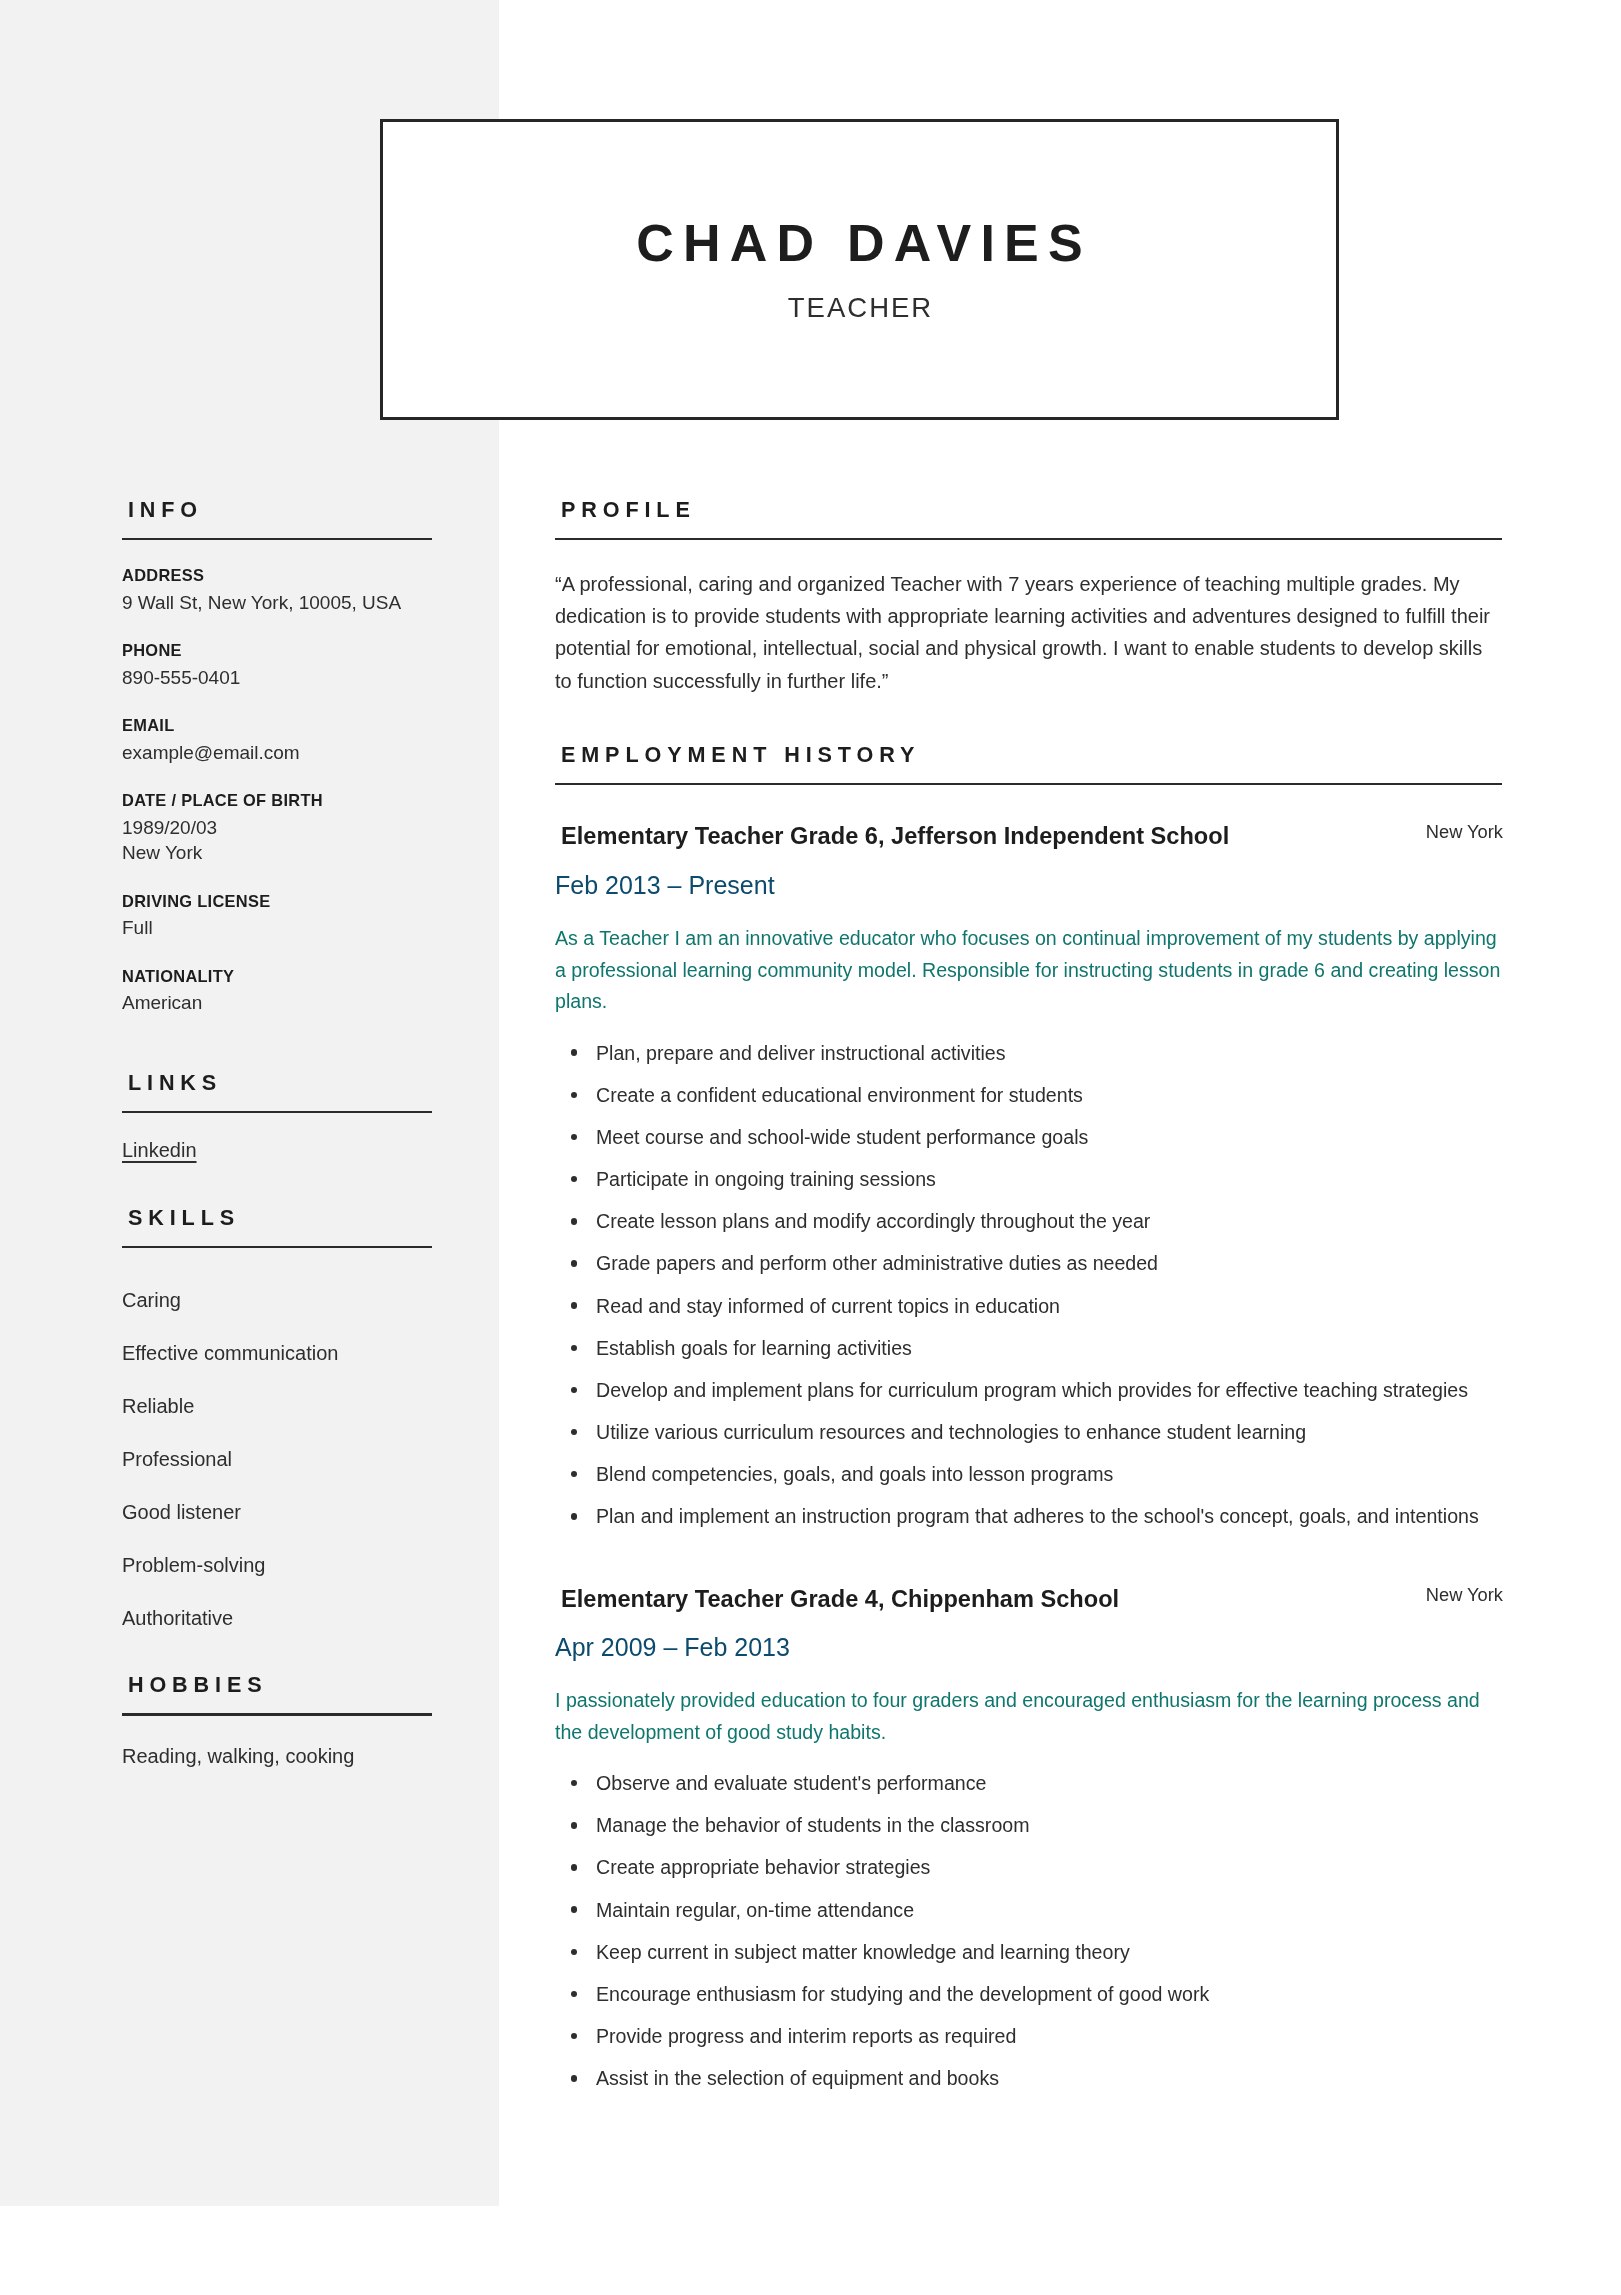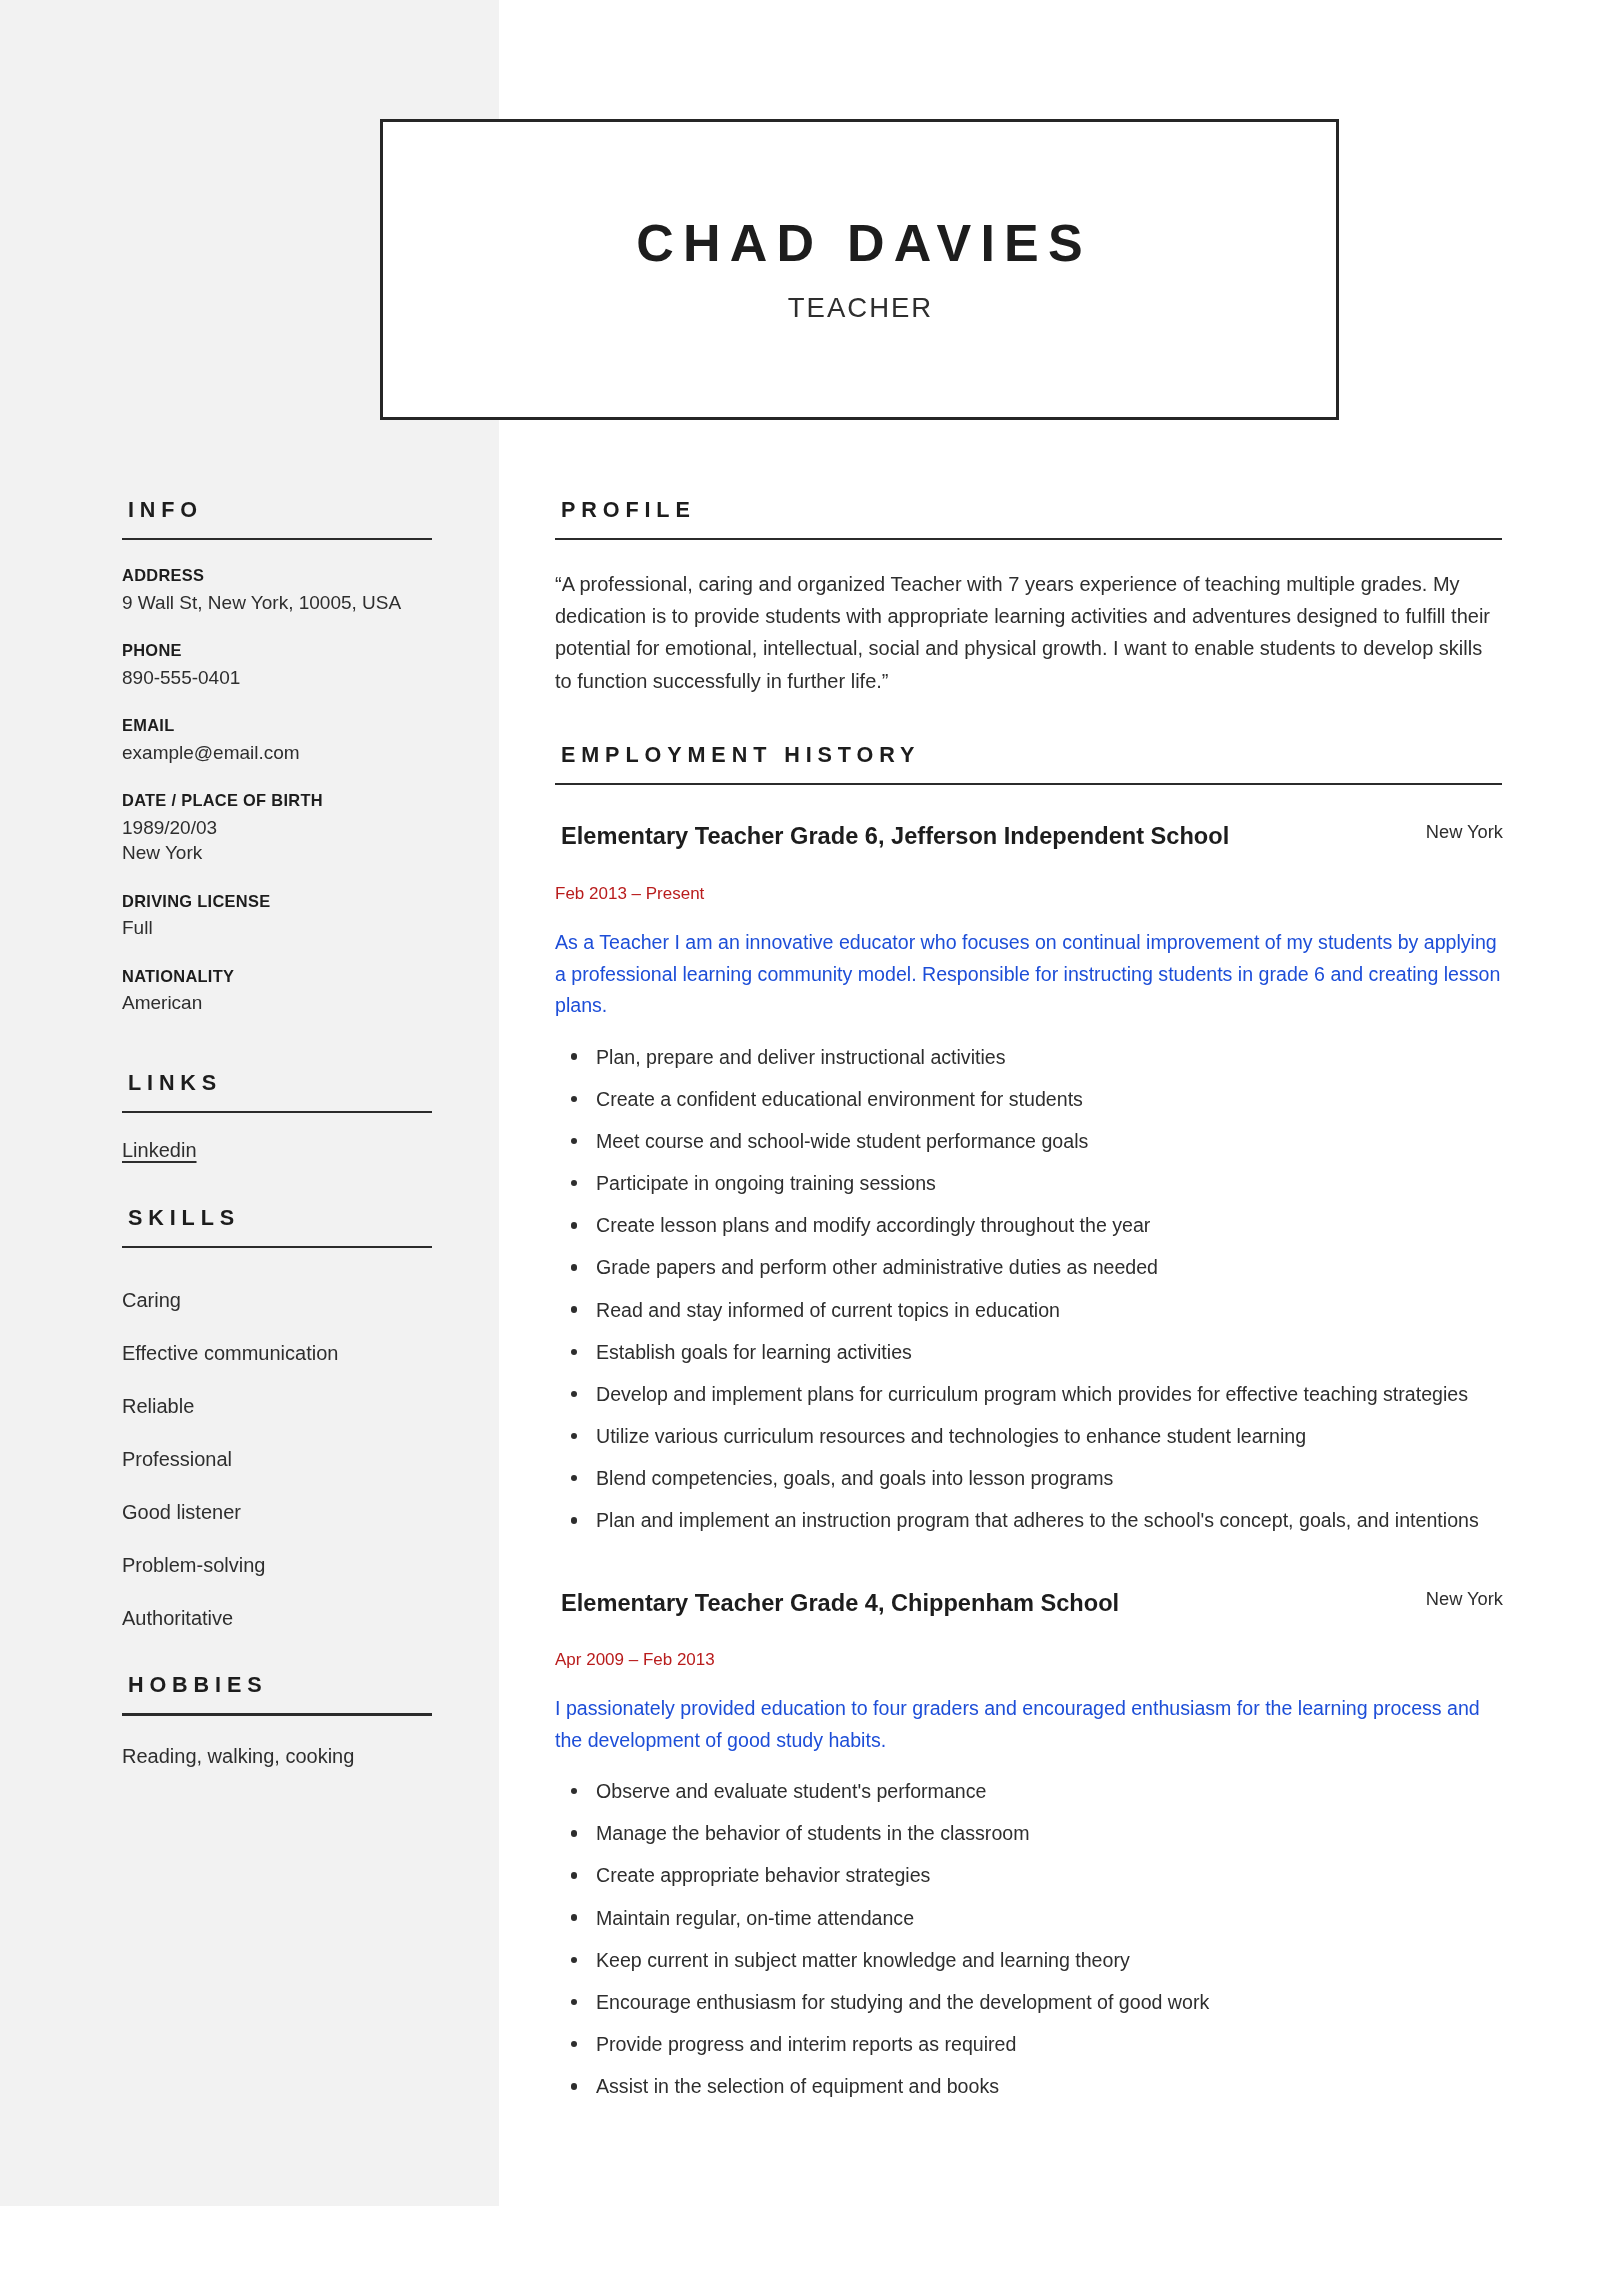--- a/index.html
+++ b/index.html
@@ -169,29 +169,29 @@
   }
   .job-location {
     font-size: 18.3px;
     font-weight: 400;
     color: #2e2e2e;
     line-height: 1.45;
     white-space: nowrap;
     padding-top: 3.9px;
   }
   .job-dates {
-    font-size: 17px;
-    color: #b91c1c;
-    line-height: 1;
-    margin-top: 26px;
+    font-size: 25px;
+    color: #0c4a6e;
+    line-height: 1;
+    margin-top: 14px;
   }
   .job-summary {
     font-size: 19.6px;
     line-height: 1.62;
-    color: #1d4ed8;
+    color: #0f766e;
     margin-top: 25px;
   }
   .job-bullets {
     list-style: none;
     margin: 18.3px 0 0 0;
     padding: 0;
   }
   .job-bullets li {
     position: relative;
     font-size: 19.6px;

